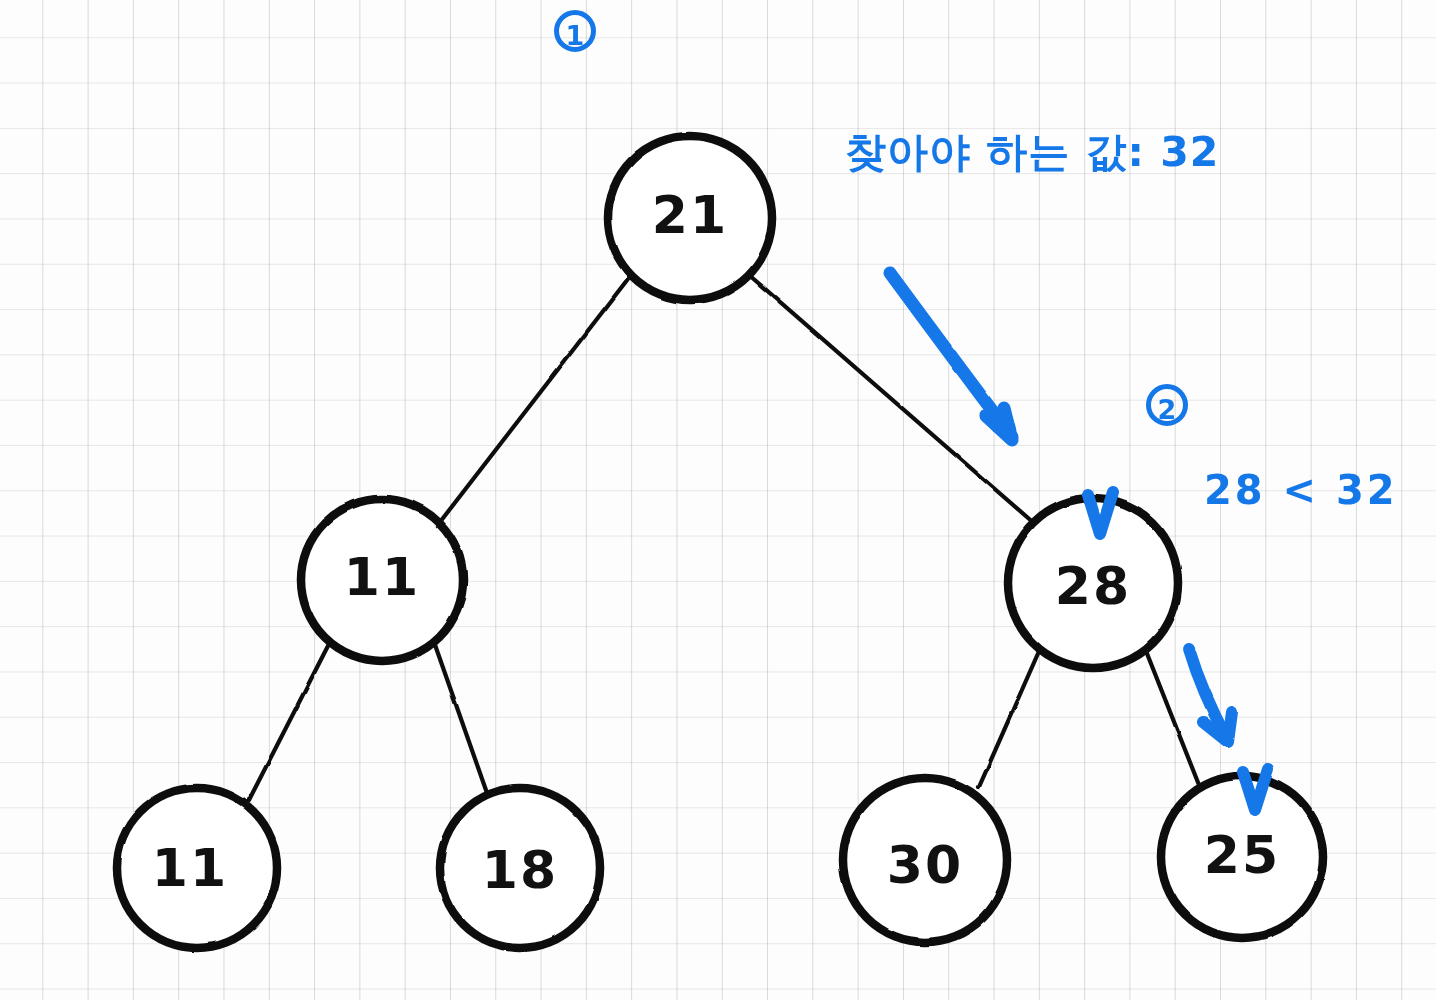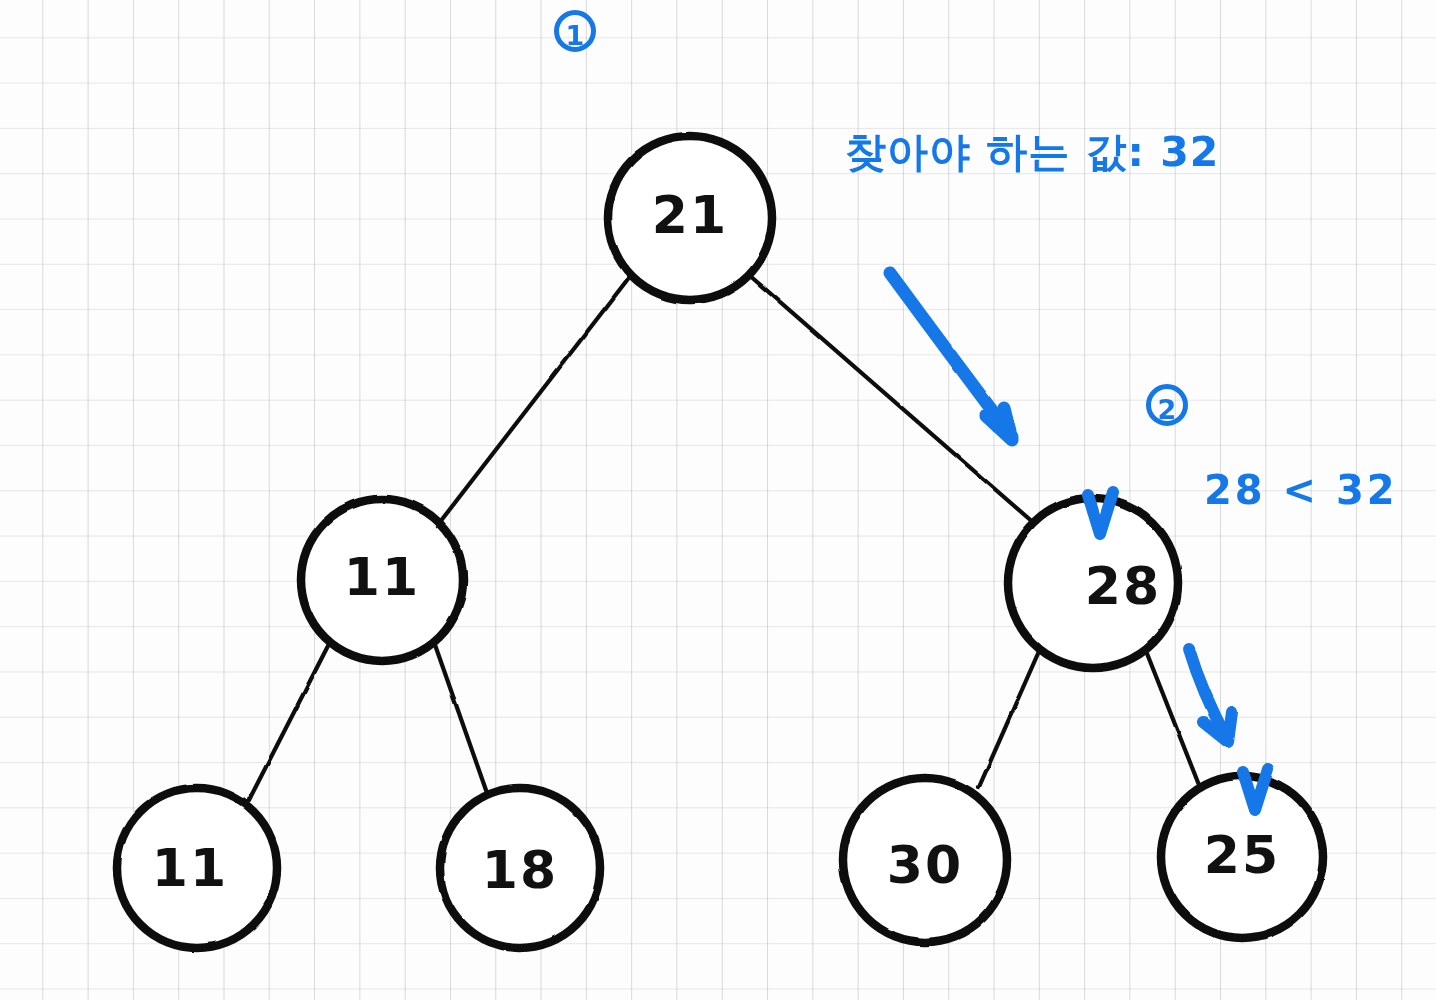--- a/index.html
+++ b/index.html
@@ -122,21 +122,21 @@
     </g>
 
     <g filter="url(#roughblue)" stroke="#1478e8" fill="none" stroke-width="12" stroke-linecap="round" stroke-linejoin="round">
       <path d="M 1088 495 L 1100 534 L 1113 492"></path>
       <path d="M 1243 772 L 1255 810 L 1268 769"></path>
     </g>
   </svg>
 
   <div class="node-label" style="left:690px; top:215px; font-size:52px;">21</div>
   <div class="node-label" style="left:382px; top:577px; font-size:52px;">11</div>
-  <div class="node-label" style="left:1093px; top:586px; font-size:52px;margin-left:30px;">28</div>
+  <div class="node-label" style="left:1093px; top:586px; font-size:52px;">28</div>
   <div class="node-label" style="left:190px; top:868px; font-size:52px;">11</div>
   <div class="node-label" style="left:520px; top:870px; font-size:52px;text-align:right;">18</div>
   <div class="node-label" style="left:925px; top:865px; font-size:52px;">30</div>
   <div class="node-label" style="left:1242px; top:855px; font-size:52px;">25</div>
 
   <div class="ann ann-step" style="left:554px; top:10px;">
     <span class="circled-num">1</span>
   </div>
 
   <div class="ann ann-target" style="left:845px; top:132px;">찾아야 하는 값: 32</div>

